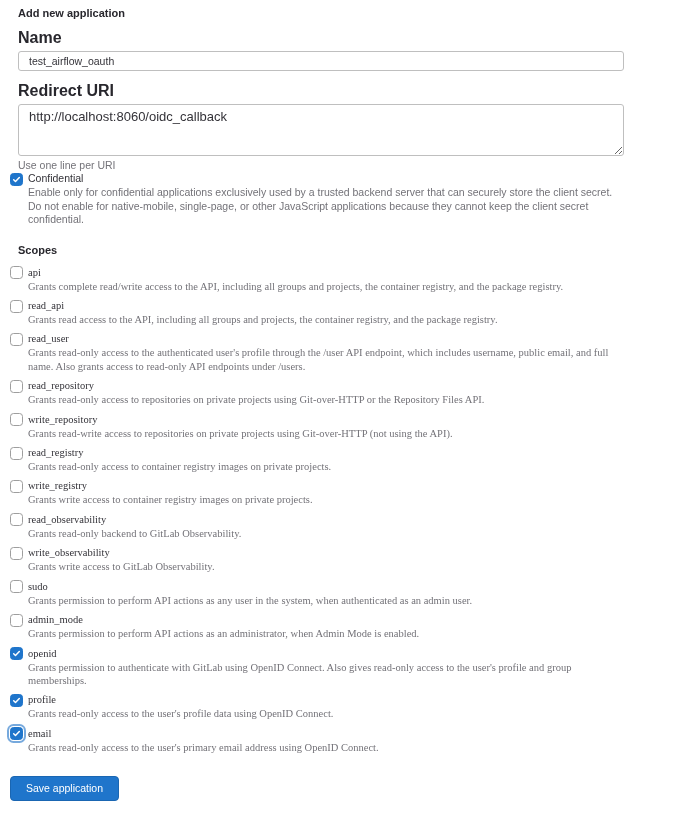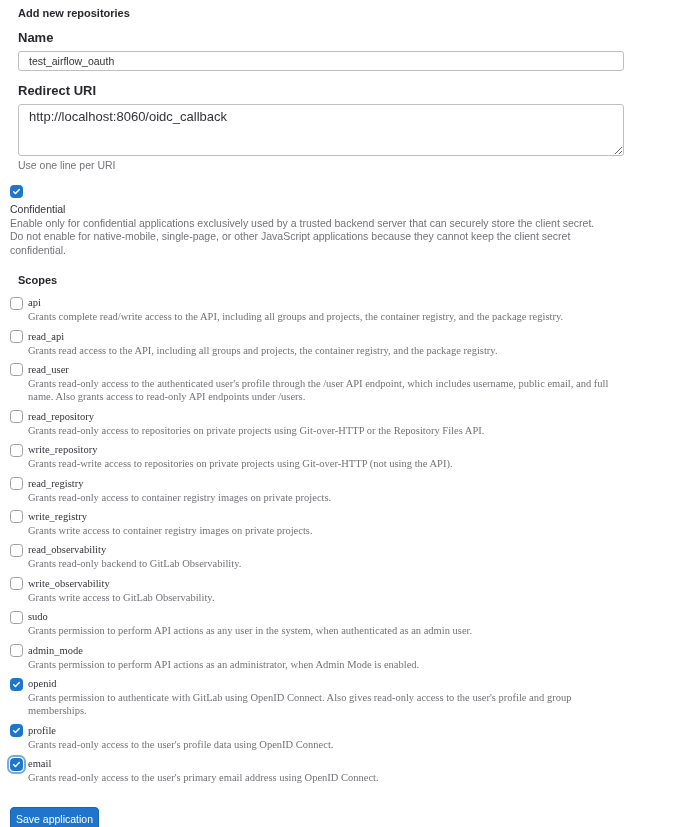--- a/index.html
+++ b/index.html
@@ -10,21 +10,21 @@
     font-size:10.5px; color:#333238;
     overflow:hidden;
   }
   .page { padding:6px 18px 12px 18px; }
 
   .page-title {
     font-size:11px; font-weight:bold; line-height:14px;
     margin:0 0 11px 0; color:#28272d;
   }
   .field-label {
-    display:block; font-size:13px; font-weight:bold;
+    display:block; font-size:16px; font-weight:bold;
     line-height:13px; margin:0 0 7px 0; color:#28272d;
   }
   .section-label {
     font-size:11px; font-weight:bold; line-height:13px;
     margin:17px 0 9px 0; color:#28272d;
   }
 
   .text-input {
     width:606px; height:20px;
     border:1px solid #bfbfbf; border-radius:3px;
@@ -33,21 +33,21 @@
     margin:0 0 13px 0; display:block; outline:none;
   }
   .textarea-input {
     width:606px; height:52px;
     border:1px solid #bfbfbf; border-radius:3px;
     padding:5px 10px; font-family:"Liberation Sans", sans-serif;
     font-size:13px; color:#333238; background:#fff;
     display:block; resize:both; outline:none; line-height:13.4px;
   }
   .helper-text {
-    color:#737278; line-height:13.4px; margin:3px 0 12px 0;
+    color:#737278; line-height:13.4px; margin:3px 0 0 0;
   }
 
   .check-row {
     display:flex; align-items:flex-start; gap:5px;
     margin:0 0 6px -8px;
   }
   .checkbox {
     flex:0 0 auto; width:13px; height:13px; margin-top:0.5px;
     border:1px solid #9e9e9e; border-radius:3.5px; background:#fff;
     display:flex; align-items:center; justify-content:center;
@@ -59,38 +59,38 @@
   .checkbox.focused {
     box-shadow: 0 0 0 1px #fff, 0 0 0 3px #76a9dd;
   }
   .check-text { max-width:597px; }
   .check-label {
     line-height:13px; color:#333238; cursor:pointer;
   }
   .check-desc {
     color:#737278; line-height:13.4px; margin-top:1px;
   }
-  .confidential-block { margin-bottom:0;flex-direction:column; }
+  .confidential-block { margin-bottom:0; }
 
   .scopes-list { margin:0;font-family:Liberation Serif, serif; }
 
   .save-btn {
     margin:16px 0 0 -8px; display:inline-block;
     background:#1f75cb; color:#fff; border:1px solid #1a66b2;
-    border-radius:4px; height:25px; padding:0 5px;
+    border-radius:4px; height:25px; padding:0 15px;
     font-family:"Liberation Sans", sans-serif; font-size:10.5px;
     line-height:23px; cursor:pointer;
   }
 </style>
 </head>
 <body>
 
 <div class="page">
 
-  <h3 class="page-title">Add new repositories</h3>
+  <h3 class="page-title">Add new application</h3>
 
   <div class="form-group">
     <label class="field-label">Name</label>
     <input class="text-input" type="text" value="test_airflow_oauth" style="">
   </div>
 
   <div class="form-group">
     <label class="field-label">Redirect URI</label>
     <textarea class="textarea-input" style="">http://localhost:8060/oidc_callback</textarea>
     <div class="helper-text">Use one line per URI</div>

